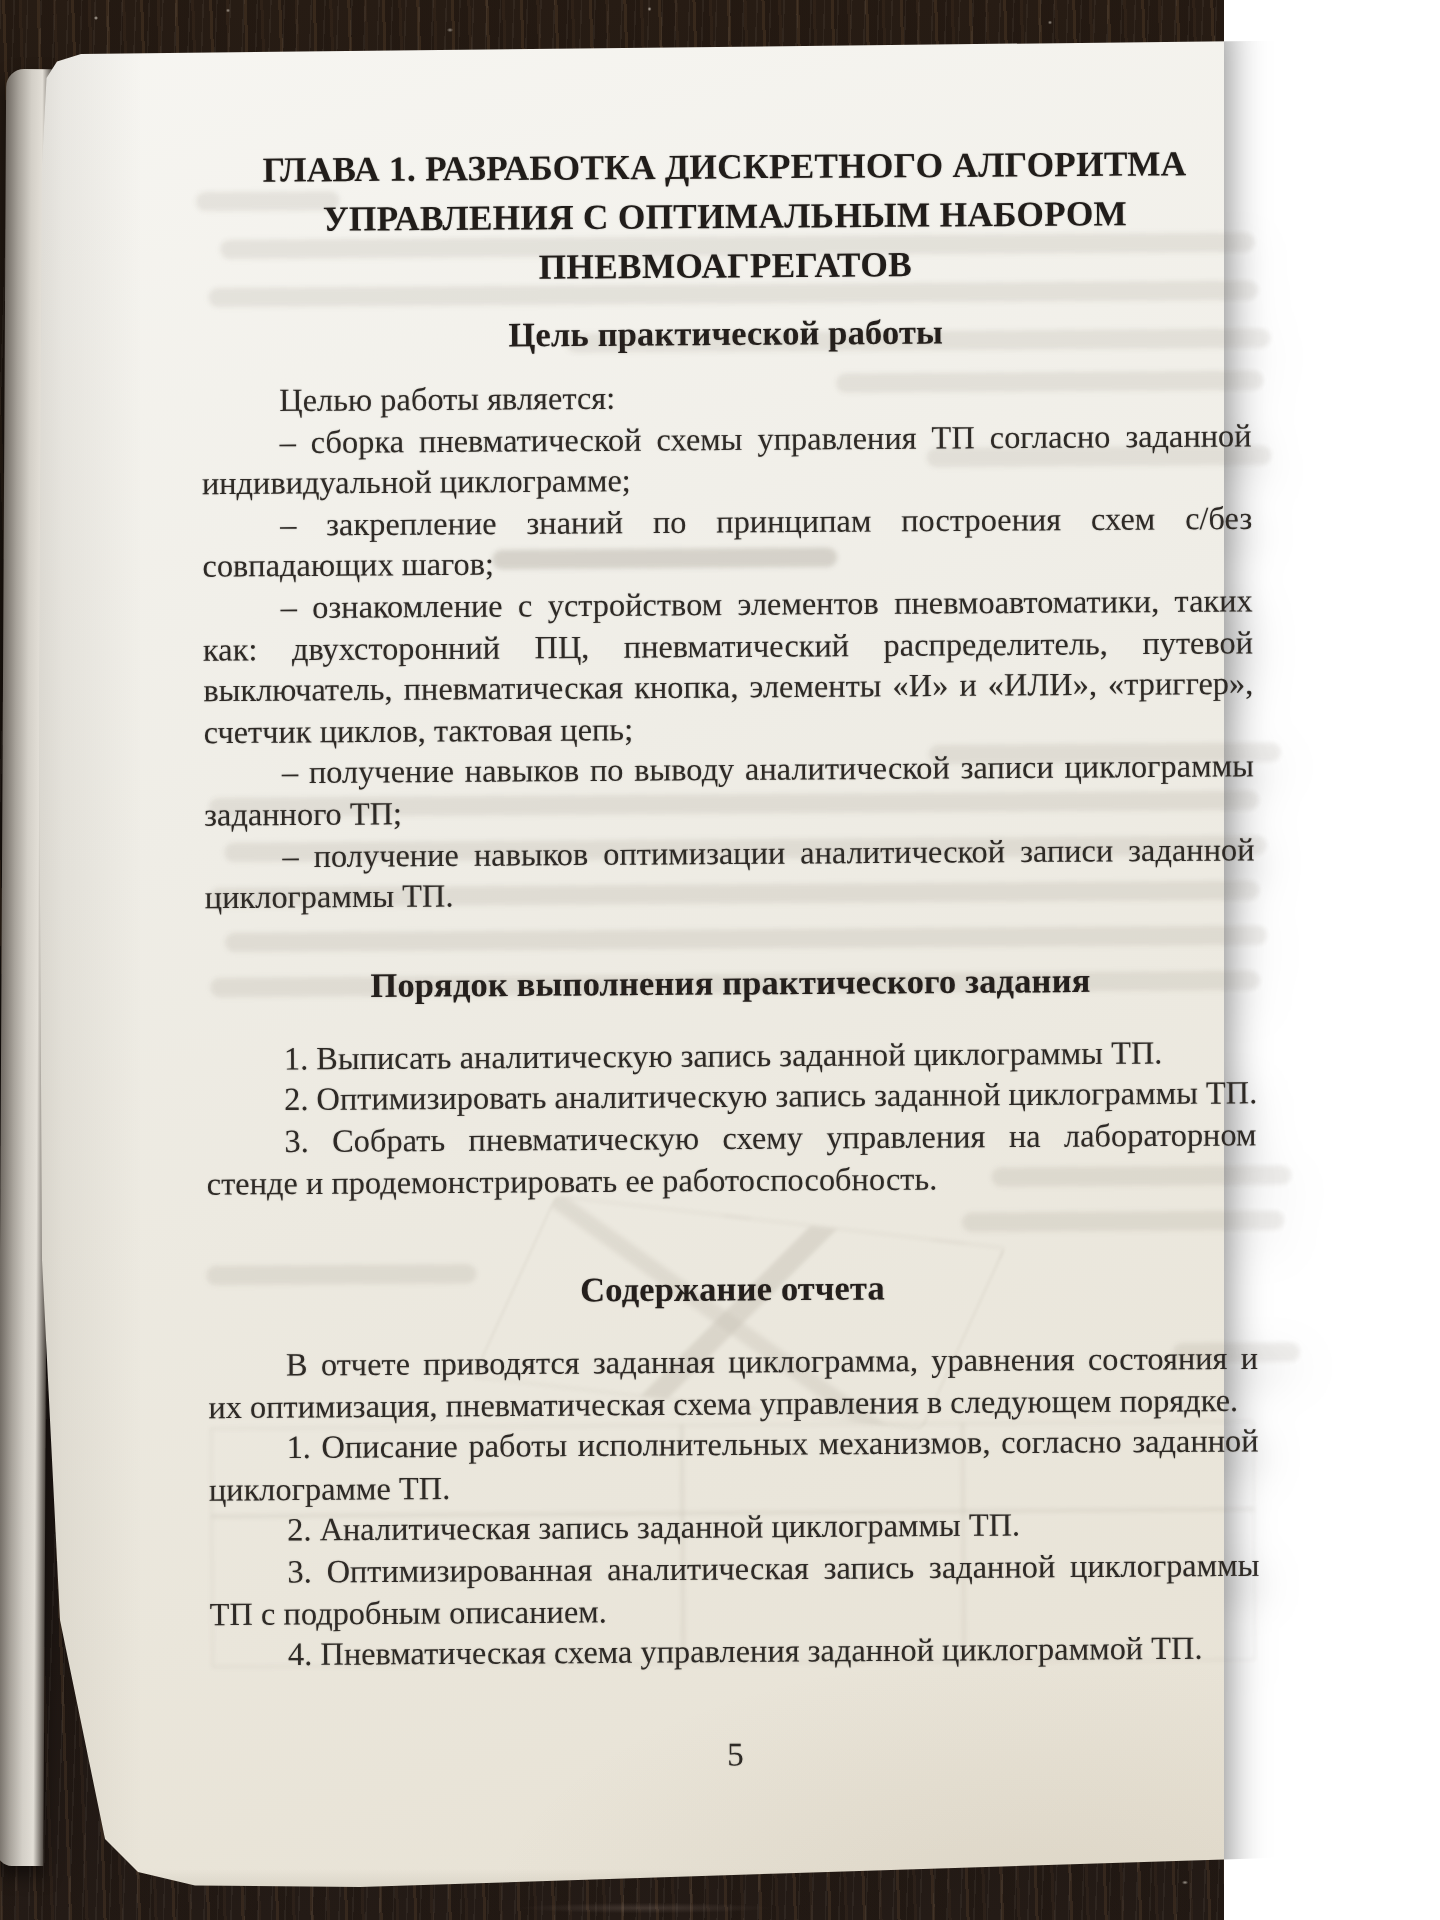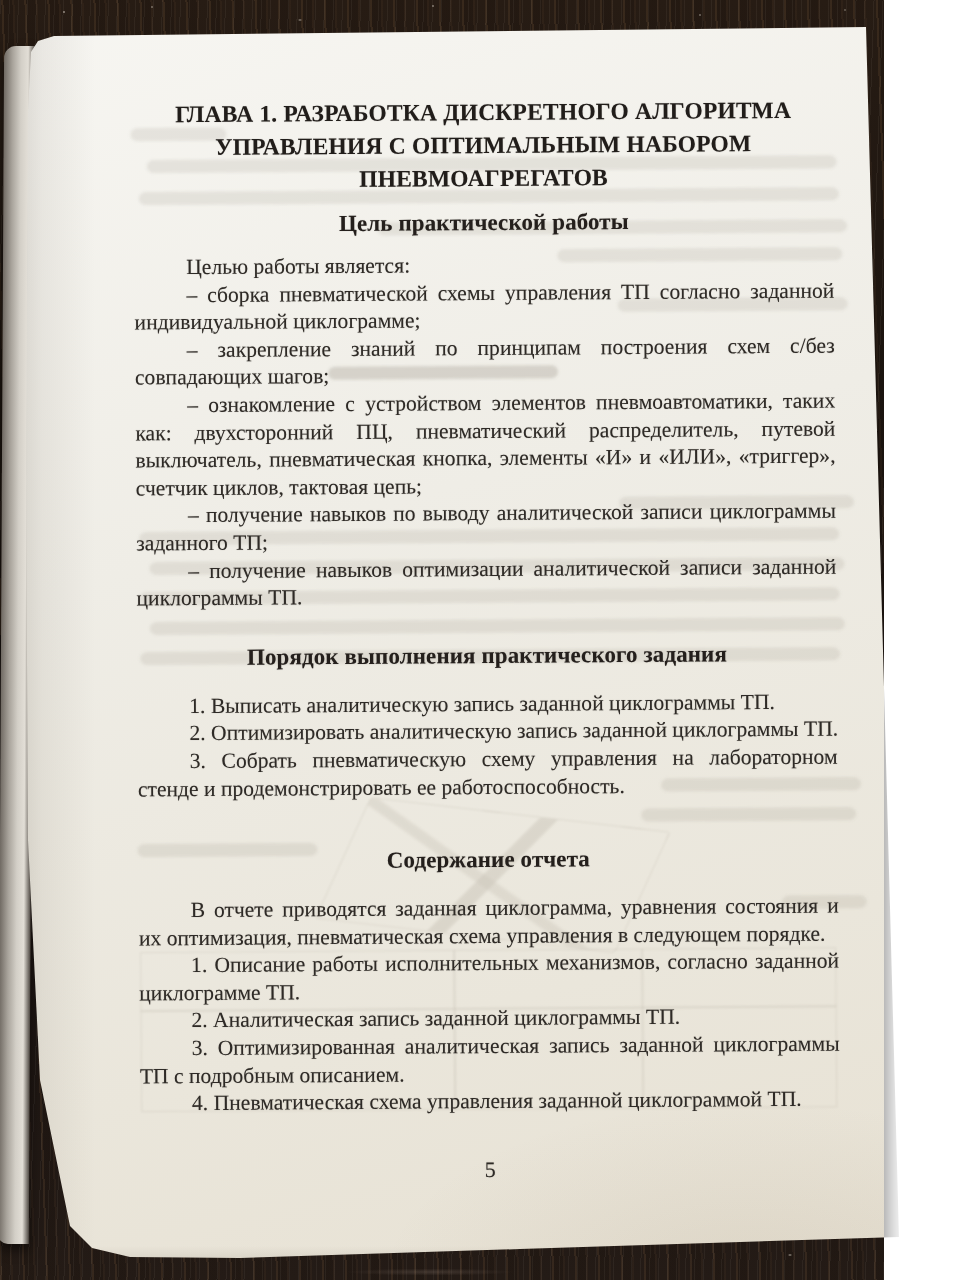--- a/index.html
+++ b/index.html
@@ -1,20 +1,20 @@
 <!DOCTYPE html>
 <html lang="ru"><head>
 <meta charset="utf-8">
 <style>
   html,body{margin:0;padding:0;}
   body{
     width:960px;height:1280px;overflow:hidden;position:relative;
     font-family:"Liberation Serif","DejaVu Serif",serif;
   }
-  .scene{position:absolute;inset:0;width:884px;height:1280px;}
+  .scene{position:absolute;inset:0;width:816px;height:1280px;}
 
   
   .wood{
     position:absolute;inset:0;
     background-color:#191210;
     background-image:
       radial-gradient(2px 2px at 64px 12px, rgba(235,228,216,.8), transparent 70%),
       radial-gradient(2px 2px at 152px 7px, rgba(235,228,216,.6), transparent 70%),
       radial-gradient(3px 2px at 300px 20px, rgba(235,228,216,.55), transparent 70%),
       radial-gradient(2px 2px at 433px 6px, rgba(235,228,216,.7), transparent 70%),

